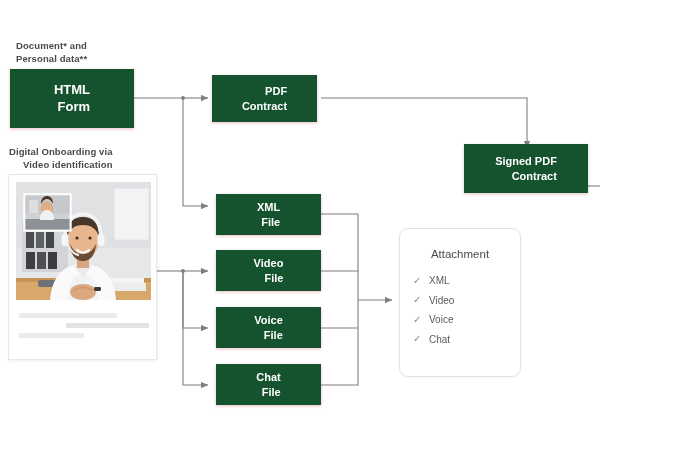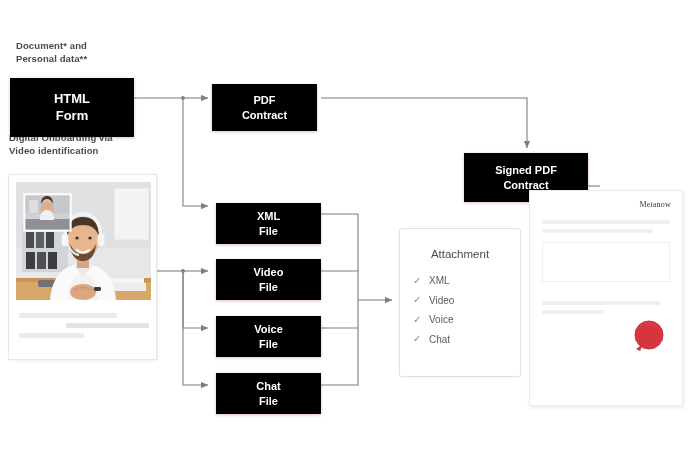--- a/index.html
+++ b/index.html
@@ -20,53 +20,52 @@
   .caption {
     position: absolute;
     font-size: 9.5px;
     font-weight: bold;
     color: #4a4a4a;
     line-height: 1.35;
     letter-spacing: .1px;
     white-space: pre-line;
   }
   #cap-doc { left: 16px; top: 40px; }
-  #cap-onboard { left: 9px; top: 132px; }
+  #cap-onboard { left: 9px; top: 146px; text-align: right; }
 
   
   .rbox {
     position: absolute;
-    background: #000000;
+    background: #14532d;
     color: #ffffff;
     display: flex;
     align-items: center;
     justify-content: center;
-    text-align: center;
+    text-align: right;
     font-size: 11px;
     font-weight: bold;
     line-height: 1.3;
     white-space: pre-line;
     box-shadow: 0 1px 3px rgba(180,40,50,.30);
-    margin-top: 9px;
   }
   #box-html      { left: 10px;  top: 69px;  width: 124px; height: 59px; font-size: 13px; }
   #box-pdf       { left: 212px; top: 75px;  width: 105px; height: 47px; }
   #box-signed    { left: 464px; top: 144px; width: 124px; height: 49px; }
   #box-xml       { left: 216px; top: 194px; width: 105px; height: 41px; }
   #box-video     { left: 216px; top: 250px; width: 105px; height: 41px; }
   #box-voice     { left: 216px; top: 307px; width: 105px; height: 41px; }
   #box-chat      { left: 216px; top: 364px; width: 105px; height: 41px; }
 
   
   #att-card {
     position: absolute;
     left: 399px; top: 228px; width: 122px; height: 149px;
     background: #ffffff;
     border: 1px solid #e2e2e4;
-    border-radius: 3px;
+    border-radius: 9px;
     box-shadow: 0 1px 2px rgba(0,0,0,.04);
   }
   #att-title {
     position: absolute; left: 0; top: 19px; width: 100%;
     text-align: center;
     font-size: 11.5px; color: #4b4b4b; font-weight: normal;
   }
   .att-list { position: absolute; left: 13px; top: 42px; width: 100%; }
   .att-item {
     display: flex; align-items: center;
@@ -265,30 +264,14 @@
           <path d="M25,22 C25,16 28,14 31,14 C34,14 37,16 37,22 C35,18 33,17 31,17 C29,17 27,18 25,22 Z" fill="#4a3627"></path>
           <rect x="13" y="18" width="9" height="13" fill="#dcdee0"></rect>
         </g>
       </svg>
     </div>
     <div class="ph-line" id="pl1"></div>
     <div class="ph-line" id="pl2"></div>
     <div class="ph-line" id="pl3"></div>
   </div>
 
-  <div id="doc-card">
-    <div id="doc-logo">Metanow</div>
-    <div class="dline" id="dl1"></div>
-    <div class="dline" id="dl2"></div>
-    <div id="doc-field"></div>
-    <div class="dline" id="dl3"></div>
-    <div class="dline" id="dl4"></div>
-    <div id="doc-seal">
-      <svg width="37" height="37" viewBox="0 0 37 37" xmlns="http://www.w3.org/2000/svg">
-        <path d="M6,31 L13,26 L10,33 Z" fill="#cf3343"></path>
-        <circle cx="19" cy="17" r="14" fill="#d6353f"></circle>
-        <circle cx="19" cy="17" r="14" fill="none" stroke="#c9303c" stroke-width="1"></circle>
-        <path d="M10,8 A14,14 0 0 1 28,9" stroke="#dd4a54" stroke-width="1.6" fill="none" opacity=".55"></path>
-      </svg>
-    </div>
-  </div>
 
 </div>
 
 </body></html>

